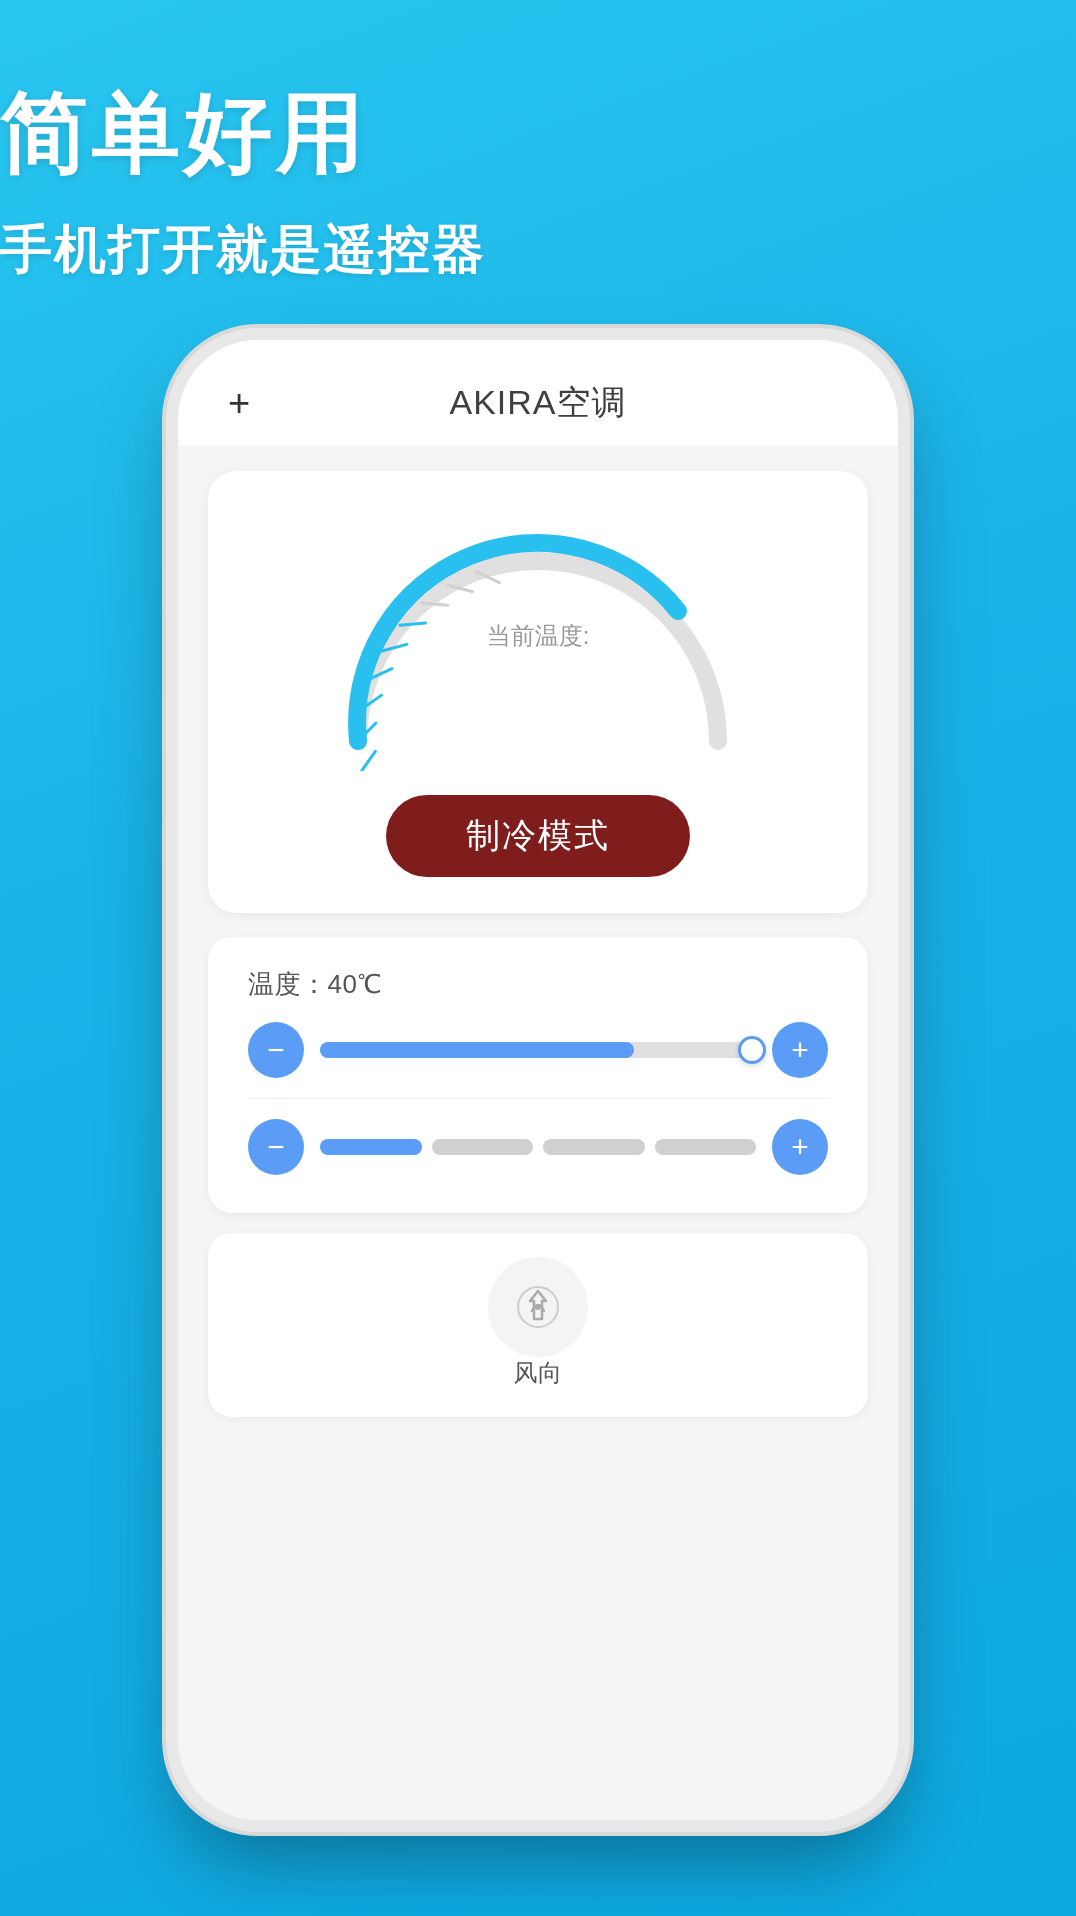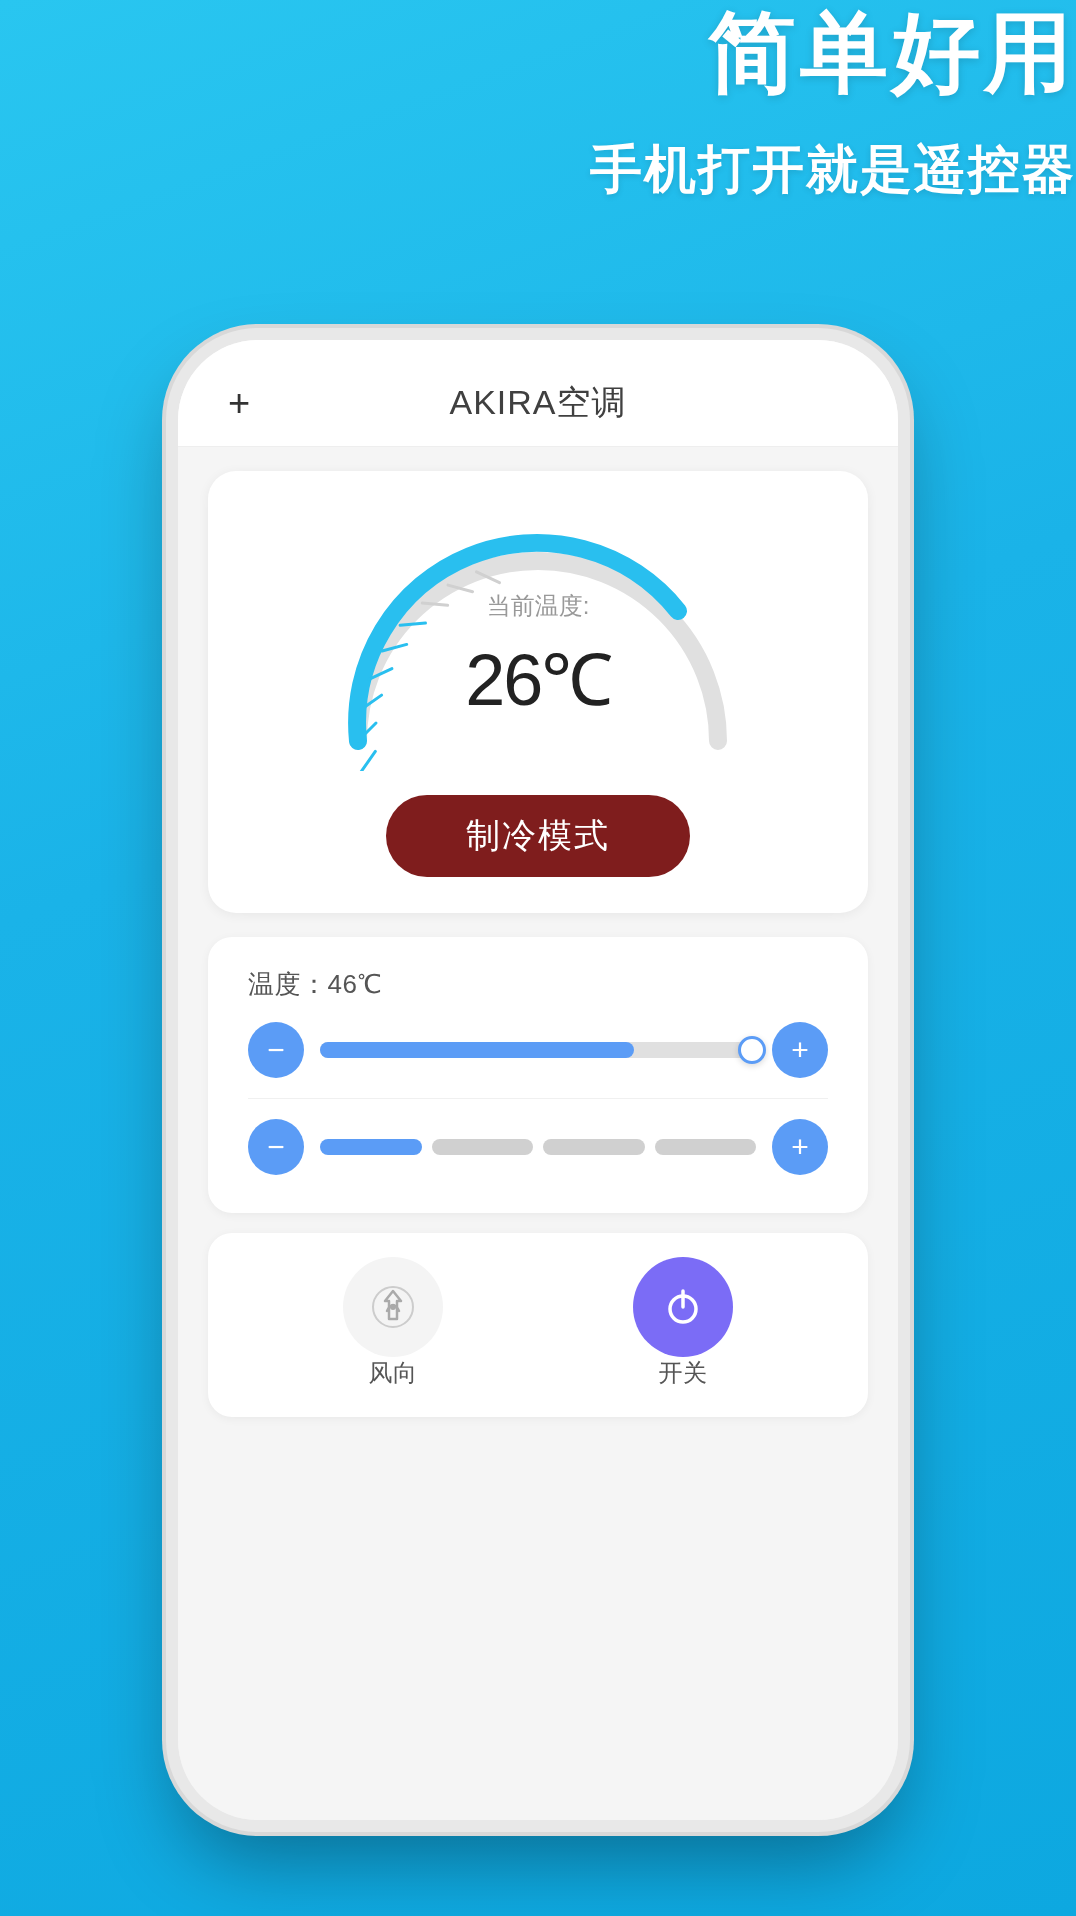--- a/index.html
+++ b/index.html
@@ -6,22 +6,22 @@
     body {
       width: 1076px;
       height: 1916px;
       background: linear-gradient(160deg, #29c6f0 0%, #1ab3e8 40%, #0da8e0 100%);
       font-family: -apple-system, 'PingFang SC', 'Microsoft YaHei', sans-serif;
       overflow: hidden;
       position: relative;
     }
 
     .header-text {
-      text-align: right;
-      margin-left: 28px;
+      text-align: left;
+      padding-top: 80px;
     }
 
     .title-main {
       font-size: 88px;
       font-weight: 800;
       color: white;
       letter-spacing: 4px;
       text-shadow: 0 2px 8px rgba(0,0,0,0.15);
       line-height: 1.2;
     }
@@ -352,28 +352,27 @@
             <line x1="50" y1="250" x2="68" y2="232" stroke="#29bfef" stroke-width="3" stroke-linecap="round" transform="rotate(20 230 250)"></line>
             <line x1="50" y1="250" x2="68" y2="232" stroke="#29bfef" stroke-width="3" stroke-linecap="round" transform="rotate(30 230 250)"></line>
             <line x1="50" y1="250" x2="68" y2="232" stroke="#29bfef" stroke-width="3" stroke-linecap="round" transform="rotate(40 230 250)"></line>
 
             <line x1="50" y1="250" x2="68" y2="232" stroke="#d0d0d0" stroke-width="3" stroke-linecap="round" transform="rotate(50 230 250)"></line>
             <line x1="50" y1="250" x2="68" y2="232" stroke="#d0d0d0" stroke-width="3" stroke-linecap="round" transform="rotate(60 230 250)"></line>
             <line x1="50" y1="250" x2="68" y2="232" stroke="#d0d0d0" stroke-width="3" stroke-linecap="round" transform="rotate(70 230 250)"></line>
           </svg>
           <div class="gauge-center-text">
             <span class="gauge-label">当前温度:</span>
-            <span class="gauge-value">26℃</span>
           </div>
         </div>
         <button class="mode-button">制冷模式</button>
       </div>
 
       <div class="controls-section">
-        <div class="control-label">温度：46℃</div>
+        <div class="control-label">温度：40℃</div>
         <div class="slider-row">
           <button class="slider-btn">
             <span class="slider-btn-icon">−</span>
           </button>
           <div class="slider-track">
             <div class="slider-fill-temp"></div>
             <div class="slider-thumb"></div>
           </div>
           <button class="slider-btn">
             <span class="slider-btn-icon">+</span>
@@ -405,27 +404,18 @@
               <path d="M 26 10 L 18 20 L 22 20 L 22 38 L 30 38 L 30 20 L 34 20 Z" fill="none" stroke="#aaa" stroke-width="2.5" stroke-linejoin="round"></path>
               <circle cx="26" cy="26" r="20" fill="none" stroke="#ccc" stroke-width="2"></circle>
 
               <path d="M 20 30 Q 26 18 32 30" fill="none" stroke="#aaa" stroke-width="2.5" stroke-linecap="round"></path>
               <circle cx="26" cy="26" r="3" fill="#aaa"></circle>
             </svg>
           </div>
           <span class="nav-label">风向</span>
         </div>
 
-        <div class="nav-item">
-          <div class="nav-icon-circle purple-bg">
-            <svg class="nav-icon-svg" viewBox="0 0 52 52">
-              <circle cx="26" cy="28" r="13" fill="none" stroke="white" stroke-width="3.5"></circle>
-              <line x1="26" y1="10" x2="26" y2="26" stroke="white" stroke-width="3.5" stroke-linecap="round"></line>
-            </svg>
-          </div>
-          <span class="nav-label">开关</span>
-        </div>
 
       </div>
 
     </div>
   </div>
 </div>
 
 </body></html>

